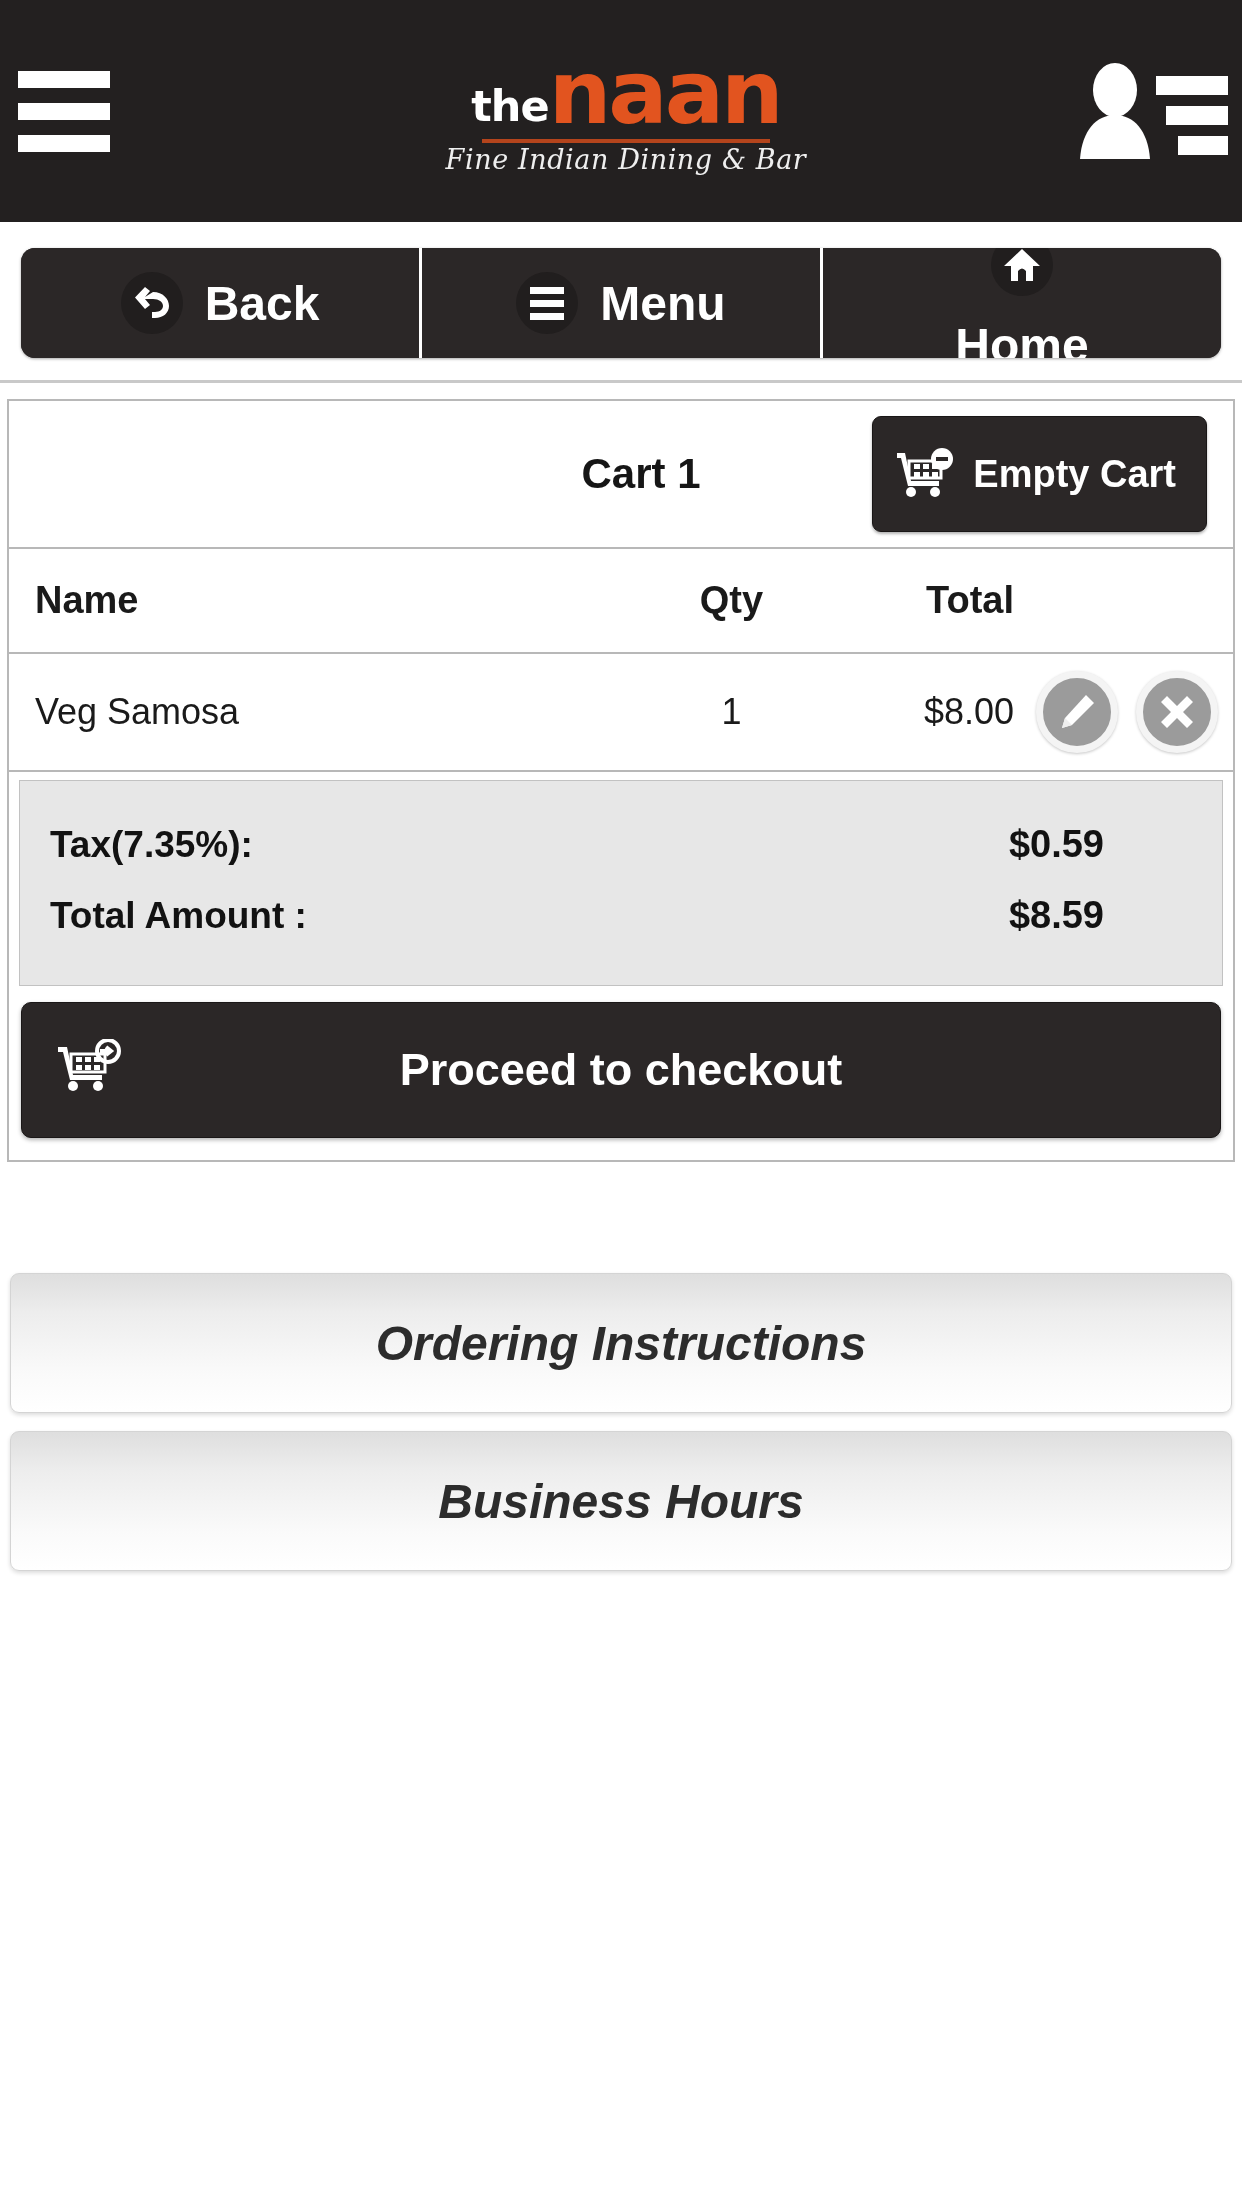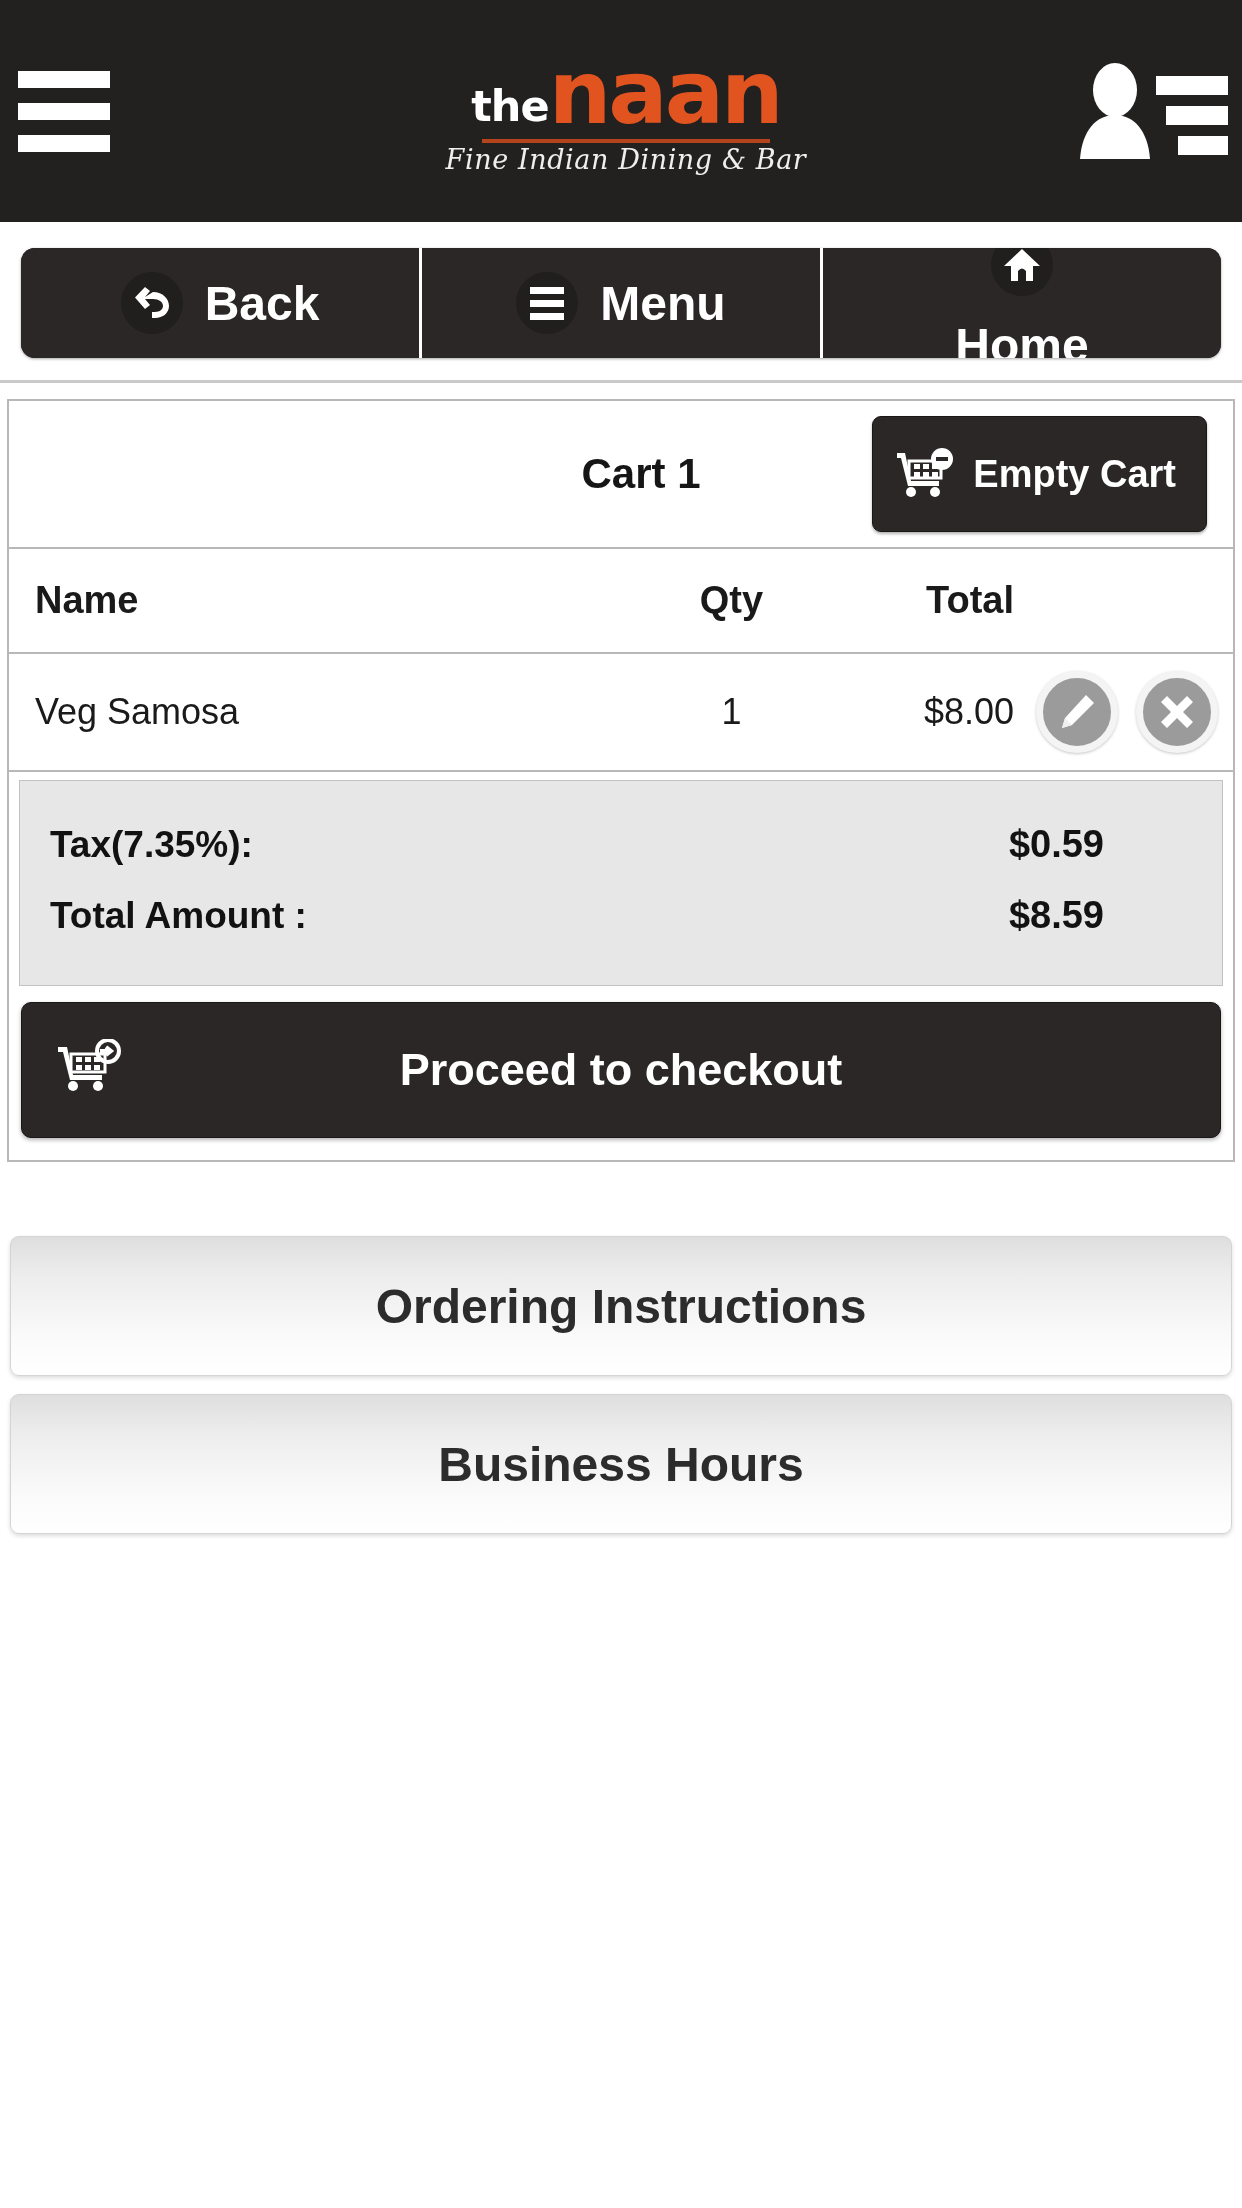--- a/index.html
+++ b/index.html
@@ -268,21 +268,21 @@
   .checkout-btn .chk-ico { position: absolute; left: 34px; top: 50%; transform: translateY(-50%); }
   .checkout-btn .chk-label {
     flex: 1;
     text-align: center;
     color: #ffffff;
     font-size: 45px;
     font-weight: bold;
   }
 
   
-  .info-panels { padding: 74px 10px 0 10px; }
+  .info-panels { padding: 111px 10px 0 10px; font-style: italic; }
   .info-panel {
     height: 140px;
     margin-bottom: 18px;
     border: 1px solid #d4d4d4;
     border-radius: 9px;
     background: linear-gradient(to bottom, #dedede 0%, #ededed 28%, #fafafa 72%, #ffffff 100%);
     display: flex;
     align-items: center;
     justify-content: center;
     box-shadow: 0 2px 4px rgba(0,0,0,0.14);

